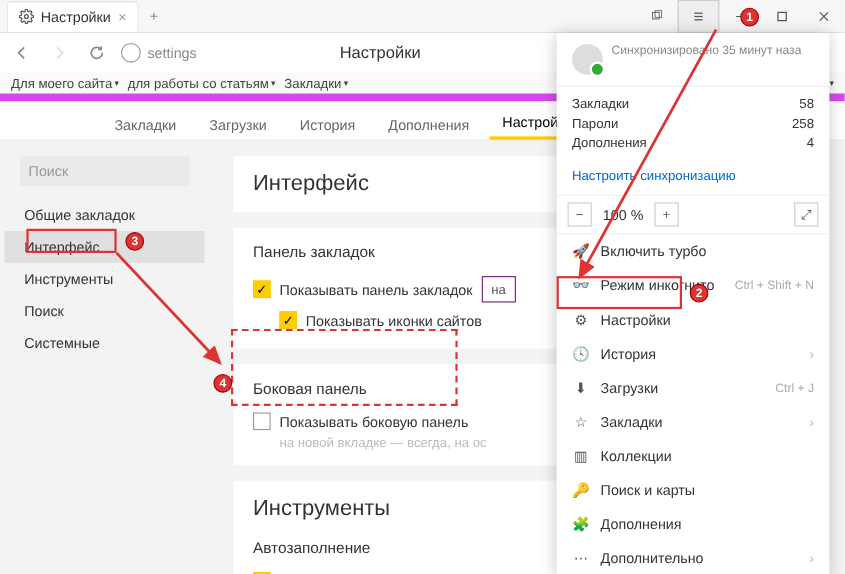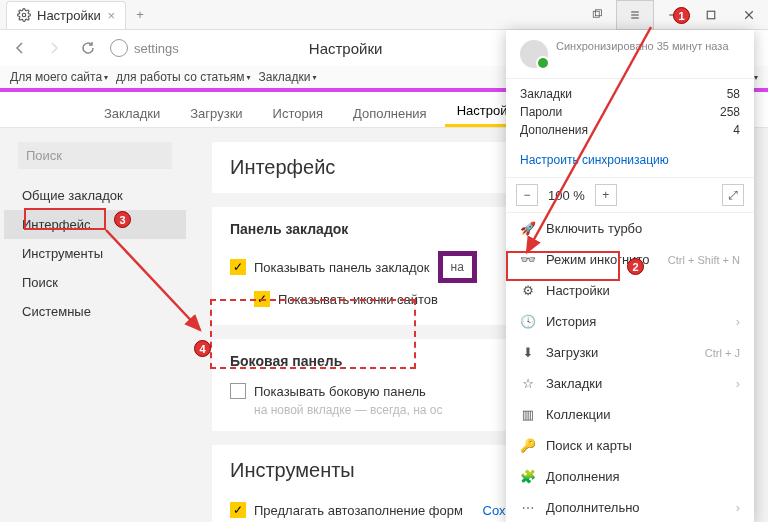--- a/index.html
+++ b/index.html
@@ -19,45 +19,45 @@
   .addrrow { height: 36px; display: flex; align-items: center; gap: 10px; padding: 0 8px; }
   .navbtn { width: 24px; height: 24px; display: flex; align-items: center; justify-content: center; color: #888; }
   .urlbox { display:flex; align-items:center; gap:6px; color:#888; }
   .urlbox .gl { width:18px;height:18px;border:1.5px solid #999;border-radius:50%; display:inline-block;}
   .pgtitle { margin-left: 120px; font-size: 15px; }
   .redsq { width:18px;height:18px;background:#d33; border-radius:3px; position:relative;}
   .redsq::before,.redsq::after{content:"";position:absolute;background:#fff;width:3px;height:3px;border-radius:50%;}
   .redsq::before{left:4px;top:8px;} .redsq::after{left:11px;top:8px;}
   
   
-  .bkbar { height: 26px; display:flex; align-items:center; gap:8px; padding:0 10px; border-bottom:4px solid #d946ef; background:#fafafa; font-size:12px; color:#444;}
+  .bkbar { height: 26px; display:flex; align-items:center; gap:8px; padding:0 10px; border-bottom:7px solid #d946ef; background:#fafafa; font-size:12px; color:#444;}
   .bklnk { display:flex; align-items:center; gap:2px;}
   .tri { font-size: 8px; }
   
   
   .settabs { height: 36px; display:flex; align-items:flex-end; gap:6px; padding: 0 92px; border-bottom: 1px solid #e5e5e5;}
   .settab { padding: 6px 12px; color:#666; font-size: 13px;}
   .settab.active { color:#000; border-bottom: 3px solid #ffcc00;}
   
   
   .main { display:flex; background:#f3f3f3; height: calc(522px - 30px - 36px - 26px - 36px); }
   .sidebar { width: 190px; padding: 14px 4px;}
   .search { margin: 0 14px 12px 14px; background:#eaeaea; padding:6px 8px; color:#999; font-size:13px;}
   .snav { display:flex; flex-direction:column;}
   .snav a { padding: 7px 18px; color:#333; font-size:13px;}
   .snav a.sel { background:#e0e0e0;}
   
   .content { flex:1; padding: 14px 22px; overflow:hidden;}
   .card { background:#fff; padding: 14px 18px; margin-bottom: 14px; border-radius: 2px;}
   .card h2.big { font-size: 20px; font-weight: 500; }
-  .card h3 { font-size: 14px; font-weight: 700; margin-bottom: 10px;}
+  .card h3 { font-size: 14px; font-weight: 400; margin-bottom: 10px;}
   .chk { display:flex; align-items:center; gap:8px; padding: 4px 0; font-size:13px;}
   .box { width:16px;height:16px; border:1px solid #999; display:inline-flex; align-items:center; justify-content:center; font-size:12px; line-height:1;}
   .box.on { background:#ffcc00; border-color:#ffcc00; color:#000;}
-  .select { border:5px solid #701a75; padding:4px 8px; font-size:12px; color:#555; display:inline-flex; align-items:center; gap:6px;}
+  .select { border:1px solid #701a75; padding:4px 8px; font-size:12px; color:#555; display:inline-flex; align-items:center; gap:6px;}
   .hint { color:#bbb; font-size:12px; padding-left: 24px;}
   .link { color: #0066cc; }
   
   
   .menu { position:absolute; right:14px; top:30px; width:248px; background:#fff; box-shadow: 0 2px 14px rgba(0,0,0,.25); z-index: 5; }
   .mhead { padding: 10px 14px; border-bottom:1px solid #eee;}
   .mhead .sub { color:#888; font-size:11px;}
   .mstats { padding: 6px 14px 10px 14px; font-size:12px;}
   .mstats .row { display:flex; justify-content:space-between; padding:2px 0;}
   .mlink { padding: 4px 14px 10px 14px; font-size:12px;}
@@ -229,20 +229,21 @@
       <h3>Боковая панель</h3>
       <div class="chk">
         <span class="box"></span>
         <span>Показывать боковую панель</span>
       </div>
       <div class="hint">на новой вкладке — всегда, на ос</div>
     </div>
 
     <div class="card">
       <h2 class="big" style="margin-bottom:16px;">Инструменты</h2>
+      <h3>Автозаполнение</h3>
       <div class="chk">
         <span class="box on">✓</span>
         <span>Предлагать автозаполнение форм</span>
         &nbsp;<span class="link">Сохранённые данные</span>
       </div>
     </div>
   </div>
 </div>
 
 <div class="menu">

